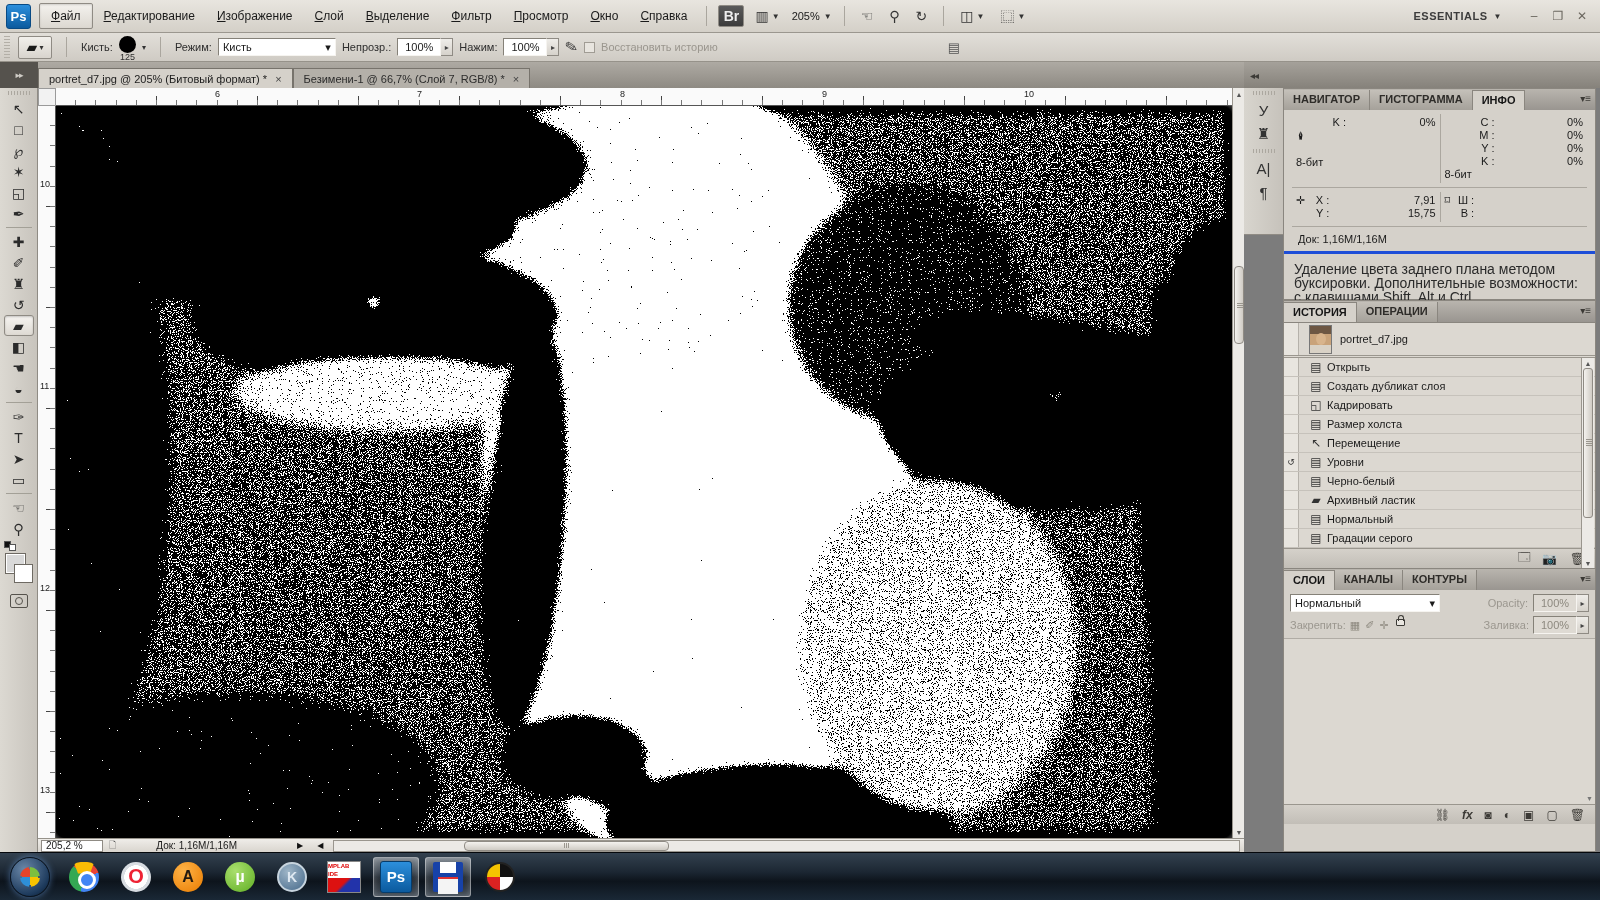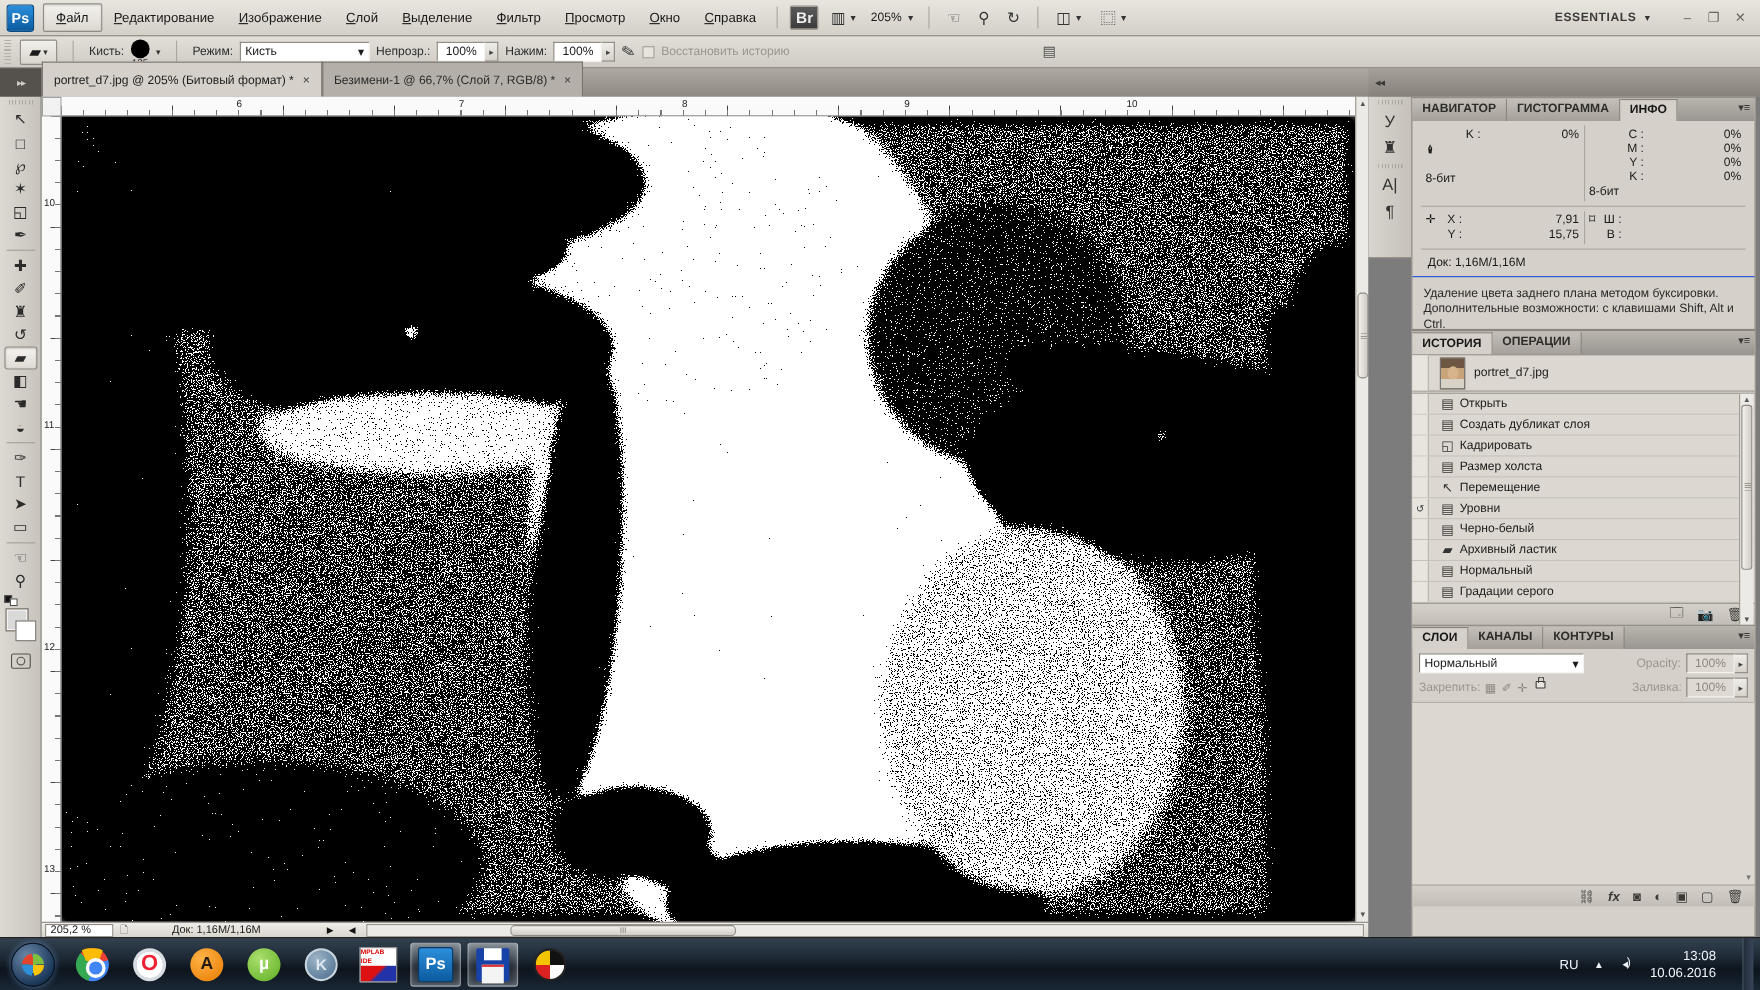--- a/index.html
+++ b/index.html
@@ -55,21 +55,21 @@
     background:linear-gradient(#efede9,#d6d2cb); font-size:8px; display:flex; align-items:center; justify-content:center; color:#444; }
   .airbrush { font-size:15px; color:#3a3a3a; transform:rotate(-12deg); }
   .checkbox { width:11px; height:11px; border:1px solid #a09c94; background:#e8e5df; }
   .ob-right { margin-left:auto; margin-right:640px; font-size:13px; color:#555; }
 
   
   .tabbar { left:0; top:62px; width:1600px; height:26px;
     background:linear-gradient(#aeaaa3,#8e8a83); display:flex; align-items:flex-end; }
   .tab-tools-head { width:38px; height:26px; background:#55524d; color:#cfccc6; font-size:9px;
     display:flex; align-items:center; justify-content:center; letter-spacing:-1px; }
-  .doc-tab { height:32px; display:flex; align-items:center; gap:8px; padding:0 10px;
+  .doc-tab { height:20px; display:flex; align-items:center; gap:8px; padding:0 10px;
     font-size:11px; border:1px solid #77736c; border-bottom:none; }
   .doc-tab.active { background:#d5d1ca; color:#1c1c1c; }
   .doc-tab.inactive { background:#b4b0a9; color:#2c2c2c; }
   .tab-close { font-size:11px; color:#444; }
   .dock-collapse { margin-left:auto; width:356px; height:26px; background:linear-gradient(#a5a19a,#86827b);
     display:flex; align-items:center; padding-left:6px; color:#3d3b37; font-size:10px; letter-spacing:-1px; }
 
   
   .toolcol { left:0; top:88px; width:38px; height:764px; background:linear-gradient(90deg,#dcd9d2,#c8c4bd);
     border-right:1px solid #8f8b84; display:flex; flex-direction:column; align-items:center; }
@@ -147,21 +147,21 @@
   .info-body { padding:4px 8px 0; position:relative; }
   .info-cols { display:flex; }
   .info-col { width:50%; padding:2px 4px; }
   .info-col + .info-col { border-left:1px solid #aba79f; }
   .irow { display:flex; font-size:11px; line-height:13px; }
   .irow .lab { width:56px; text-align:right; padding-right:6px; }
   .irow .val { margin-left:auto; }
   .dropper { font-size:12px; transform:rotate(-90deg); display:inline-block; }
   .info-div { height:1px; background:#aba79f; margin:4px 0; }
   .info-doc { font-size:11px; padding:2px 6px 6px; }
-  .info-tip { border-top:1px solid #1d4ed8; padding:8px 10px; font-size:11px; line-height:14px; color:#2a2a2a; height:77px; }
+  .info-tip { border-top:3px solid #1d4ed8; padding:8px 10px; font-size:14px; line-height:14px; color:#2a2a2a; height:77px; }
 
   
   .hist-body { background:#dcd8d1; border-top:1px solid #8a867f; }
   .snapshot { height:35px; display:flex; align-items:center; border-bottom:3px double #9a968e; }
   .h-check { width:15px; align-self:stretch; background:#e8e5df; border-right:1px solid #b5b1aa;
     display:flex; align-items:center; justify-content:center; font-size:9px; color:#333; }
   .snap-thumb { width:23px; height:29px; margin:0 8px 0 10px; border:1px solid #777;
     background:linear-gradient(#6d5743 0 30%, #c9a37a 30% 70%, #d9d2c6 70%);
     background-color:#8a6f52; position:relative; }
   .snap-thumb::after{ content:""; position:absolute; left:6px; top:7px; width:10px; height:12px;
@@ -704,23 +704,13 @@
   </div>
   <div class="task-ico active">
       <div class="psq">Ps</div>
     </div>
   <div class="task-ico active">
       <div class="floppy"></div>
     </div>
   <div class="task-ico">
       <div class="ico-circle cwheel"></div>
     </div>
-  <div class="tray">
-    <span class="lang">RU</span>
-    <span class="caret">▲</span>
-    <span class="spk"></span>
-    <div class="clock">
-      <div>13:08</div>
-      <div>10.06.2016</div>
-    </div>
-    <div class="showdesk"></div>
-  </div>
 </div>
 
 </body></html>

